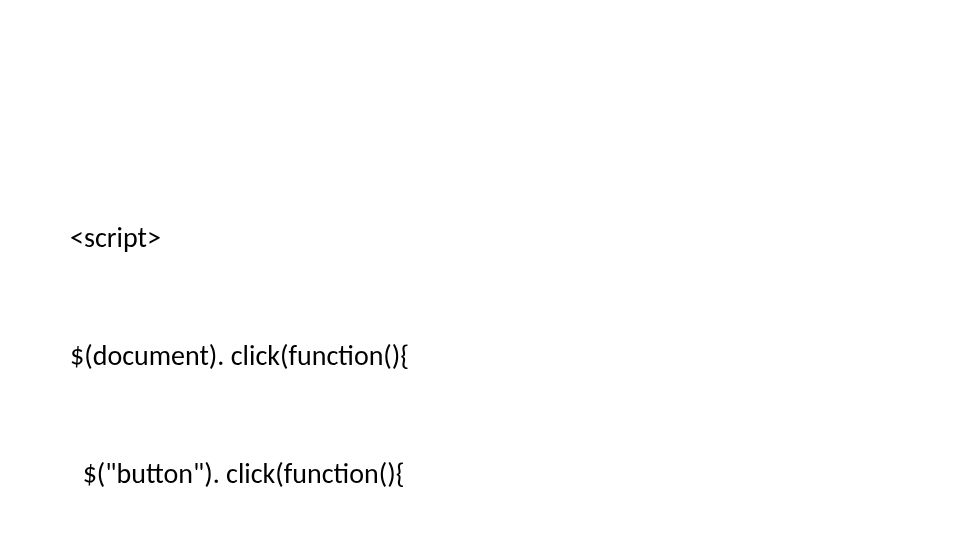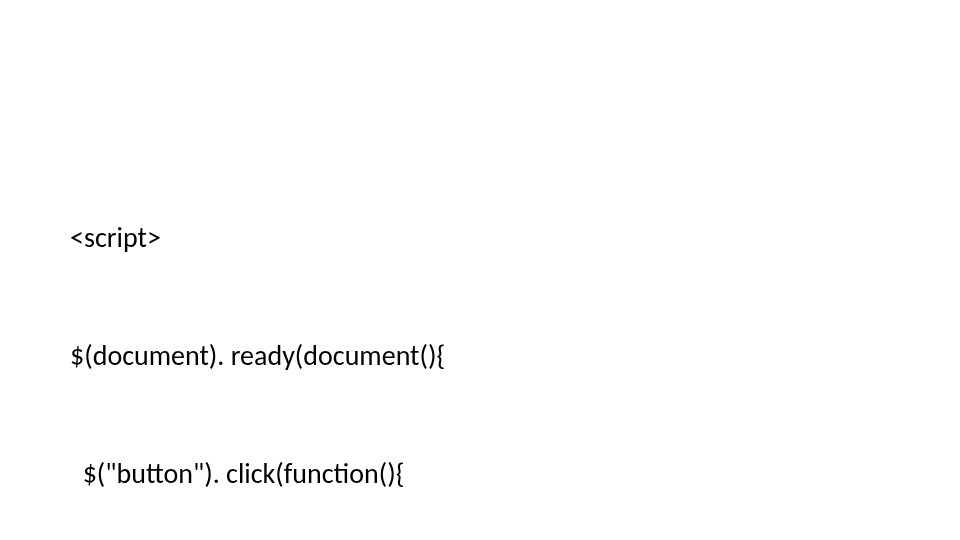--- a/index.html
+++ b/index.html
@@ -29,20 +29,20 @@
   .line {
     display: block;
   }
 </style>
 </head>
 <body>
 
 <div class="slide">
   <div class="code-block">
     <span class="line">&lt;script&gt;</span>
-    <span class="line">$(document). ready(document(){</span>
+    <span class="line">$(document). click(function(){</span>
     <span class="line">  $("button"). click(function(){</span>
     
     
     
     
   </div>
 </div>
 
 </body></html>

